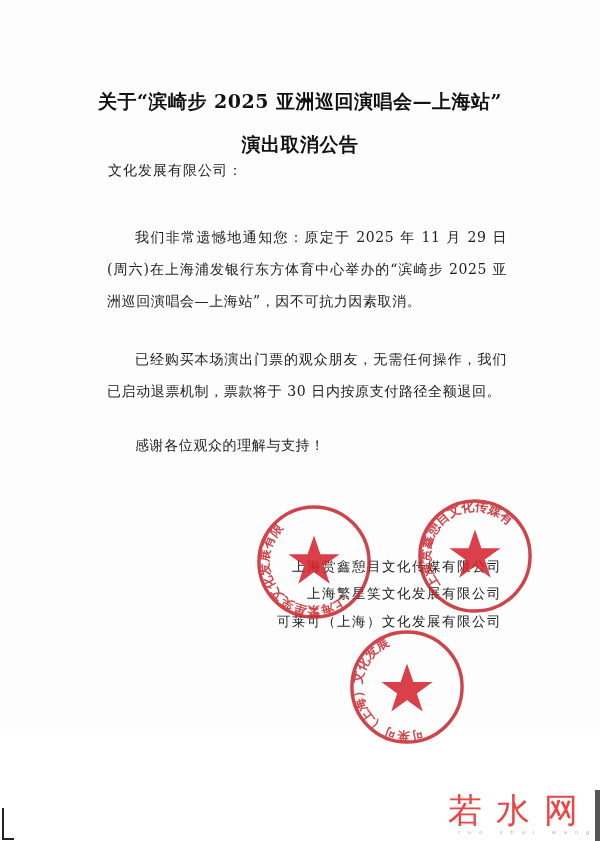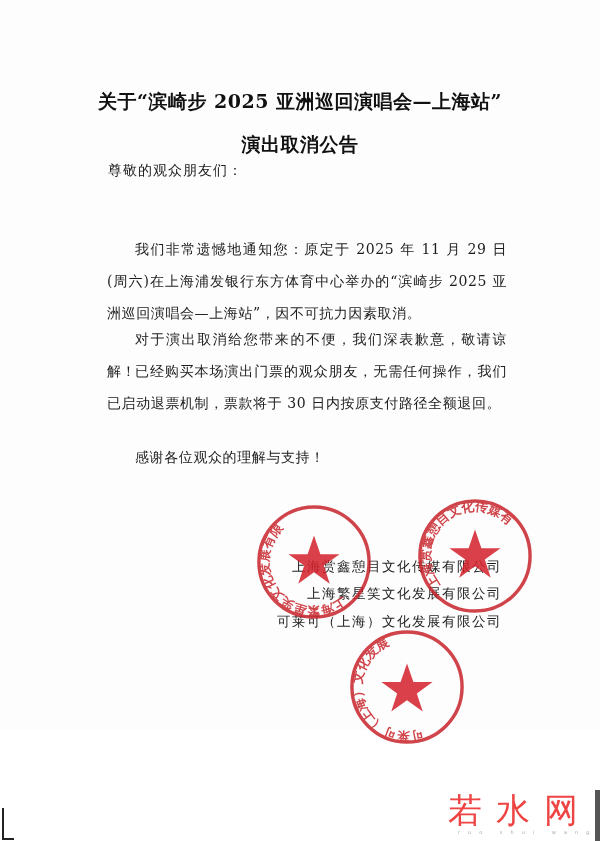--- a/index.html
+++ b/index.html
@@ -41,21 +41,20 @@
     }
     .para {
       position: absolute;
       left: 107px;
       width: 400px;
       font-size: 14px;
       line-height: 32px;
       letter-spacing: 0.6px;
       text-align: justify;
       text-indent: 28px;
-      margin-top: 12px;
     }
     .para.p1 { top: 221px; }
     .para.p2 { top: 311px; }
     .para.p3 { top: 343px; }
     .para.p4 { top: 429px; }
 
     .sign-line {
       position: absolute;
       right: 98px;
       font-size: 13.5px;
@@ -114,24 +113,23 @@
     }
   </style>
 </head>
 <body>
 
 <div class="page">
 
   <div class="title line1">关于“滨崎步 2025 亚洲巡回演唱会—上海站”</div>
   <div class="title line2">演出取消公告</div>
 
-  <div class="salutation">尊敬的观众朋友们：</div>
+  <div class="salutation">文化发展有限公司：</div>
 
   <div class="para p1">我们非常遗憾地通知您：原定于 2025 年 11 月 29 日(周六)在上海浦发银行东方体育中心举办的“滨崎步 2025 亚洲巡回演唱会—上海站”，因不可抗力因素取消。</div>
-  <div class="para p2">对于演出取消给您带来的不便，我们深表歉意，敬请谅解！</div>
   <div class="para p3">已经购买本场演出门票的观众朋友，无需任何操作，我们已启动退票机制，票款将于 30 日内按原支付路径全额退回。</div>
   <div class="para p4">感谢各位观众的理解与支持！</div>
 
   <div class="sign-line s1">上海赏鑫憩目文化传媒有限公司</div>
   <div class="sign-line s2">上海繁星笑文化发展有限公司</div>
   <div class="sign-line s3">可莱可（上海）文化发展有限公司</div>
 
   <svg class="seal a" viewBox="0 0 120 120">
     <defs>
       <path id="arcA" d="M 60 60 m -46 0 a 46 46 0 1 1 92 0"></path>

